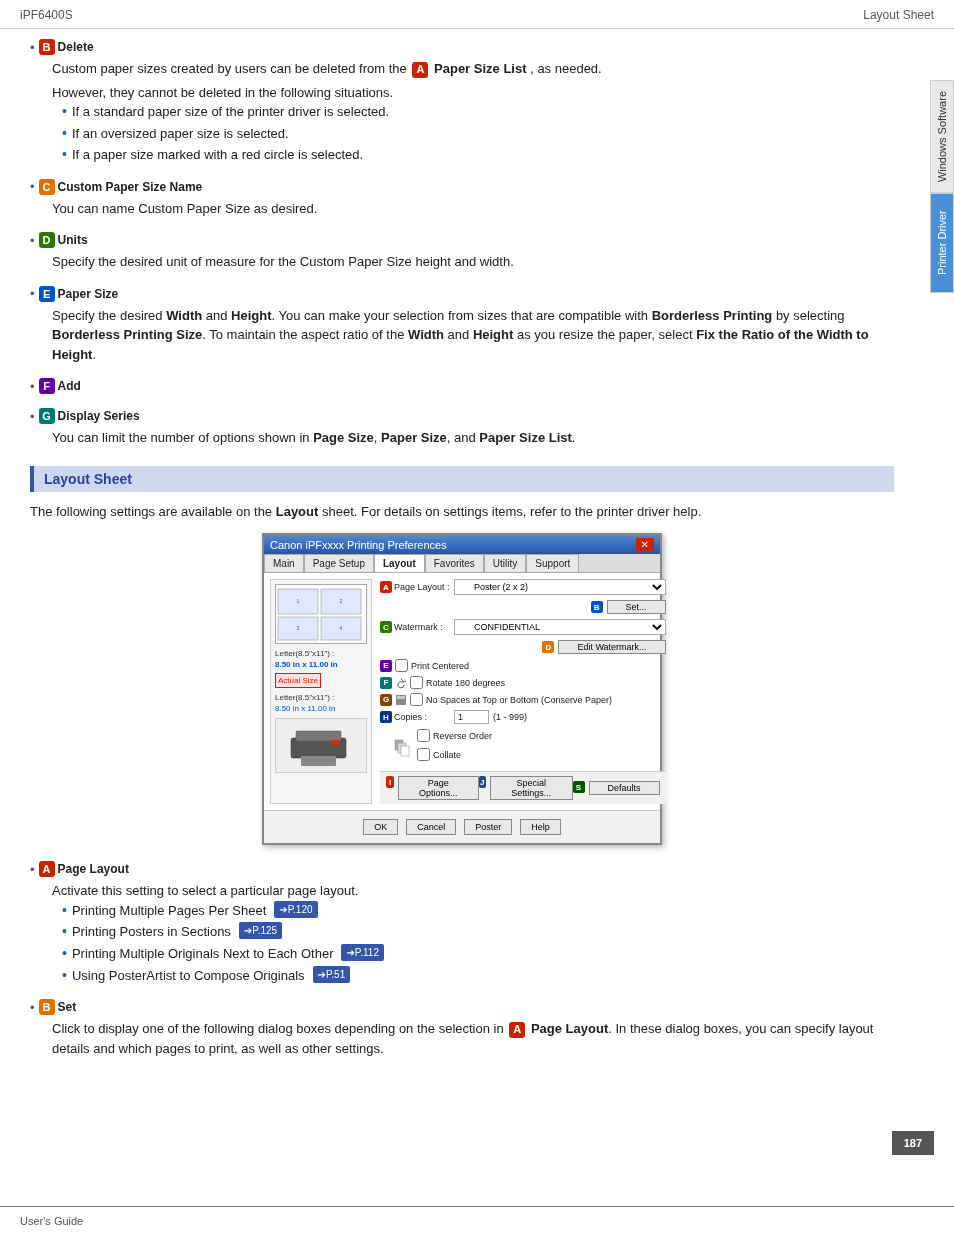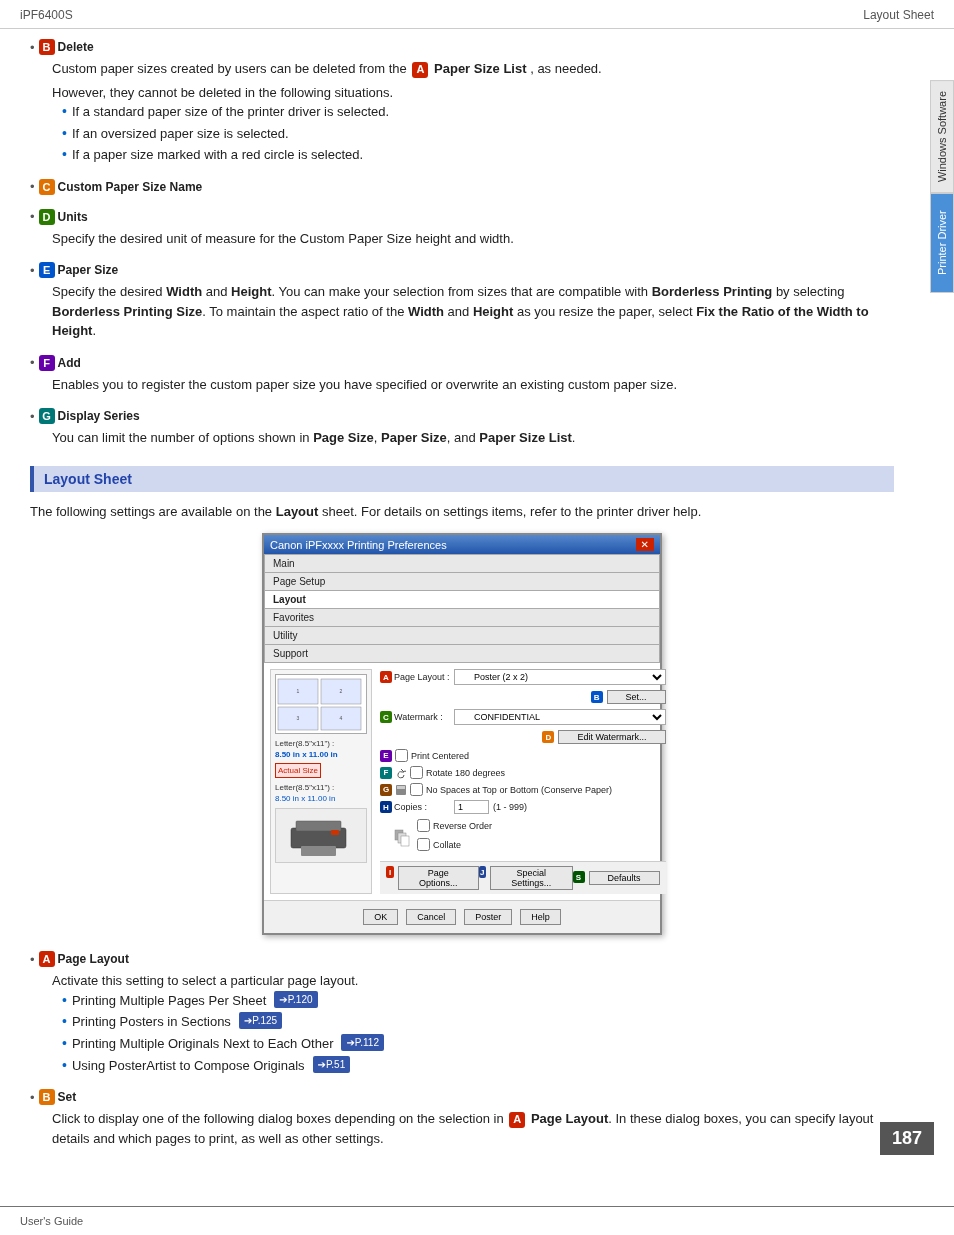--- a/index.html
+++ b/index.html
@@ -173,21 +173,20 @@
       color: #fff;
       border: none;
       font-size: 10px;
       padding: 1px 5px;
       cursor: pointer;
     }
     .dialog-tabs {
       display: flex;
       background: #ddd;
       border-bottom: 1px solid #aaa;
-      flex-direction: column;
     }
     .dialog-tab {
       padding: 3px 8px;
       font-size: 10px;
       border: 1px solid #aaa;
       border-bottom: none;
       background: #e8e8e8;
       cursor: pointer;
     }
     .dialog-tab.active {
@@ -342,21 +341,21 @@
       margin-left: 3px;
     }
 
     
     .page-number-box {
       position: absolute;
       right: 20px;
       bottom: 80px;
       background: #555;
       color: #fff;
-      font-size: 18px;
+      font-size: 11px;
       font-weight: bold;
       padding: 6px 12px;
     }
 
     
     .page-footer {
       border-top: 1px solid #737373;
       padding: 8px 20px;
       font-size: 11px;
       color: #555;
@@ -412,20 +411,23 @@
       </ul>
     </div>
   </div>
 
   <div class="section-item">
     <div class="section-heading">
       <span class="bullet-dot">•</span>
       <span class="letter-badge badge-orange">C</span>
       <span class="section-heading-text">Custom Paper Size Name</span>
     </div>
+    <div class="section-body">
+      <p>You can name Custom Paper Size as desired.</p>
+    </div>
   </div>
 
   <div class="section-item">
     <div class="section-heading">
       <span class="bullet-dot">•</span>
       <span class="letter-badge badge-green">D</span>
       <span class="section-heading-text">Units</span>
     </div>
     <div class="section-body">
       <p>Specify the desired unit of measure for the Custom Paper Size height and width.</p>
@@ -443,23 +445,20 @@
         Specify the desired <span class="bold">Width</span> and <span class="bold">Height</span>. You can make your selection from sizes that are compatible with <span class="bold">Borderless Printing</span> by selecting <span class="bold">Borderless Printing Size</span>. To maintain the aspect ratio of the <span class="bold">Width</span> and <span class="bold">Height</span> as you resize the paper, select <span class="bold">Fix the Ratio of the Width to Height</span>.
       </p>
     </div>
   </div>
 
   <div class="section-item">
     <div class="section-heading">
       <span class="bullet-dot">•</span>
       <span class="letter-badge badge-purple">F</span>
       <span class="section-heading-text">Add</span>
-    </div>
-    <div class="section-body">
-      <p>Enables you to register the custom paper size you have specified or overwrite an existing custom paper size.</p>
     </div>
   </div>
 
   <div class="section-item">
     <div class="section-heading">
       <span class="bullet-dot">•</span>
       <span class="letter-badge badge-teal">G</span>
       <span class="section-heading-text">Display Series</span>
     </div>
     <div class="section-body">

